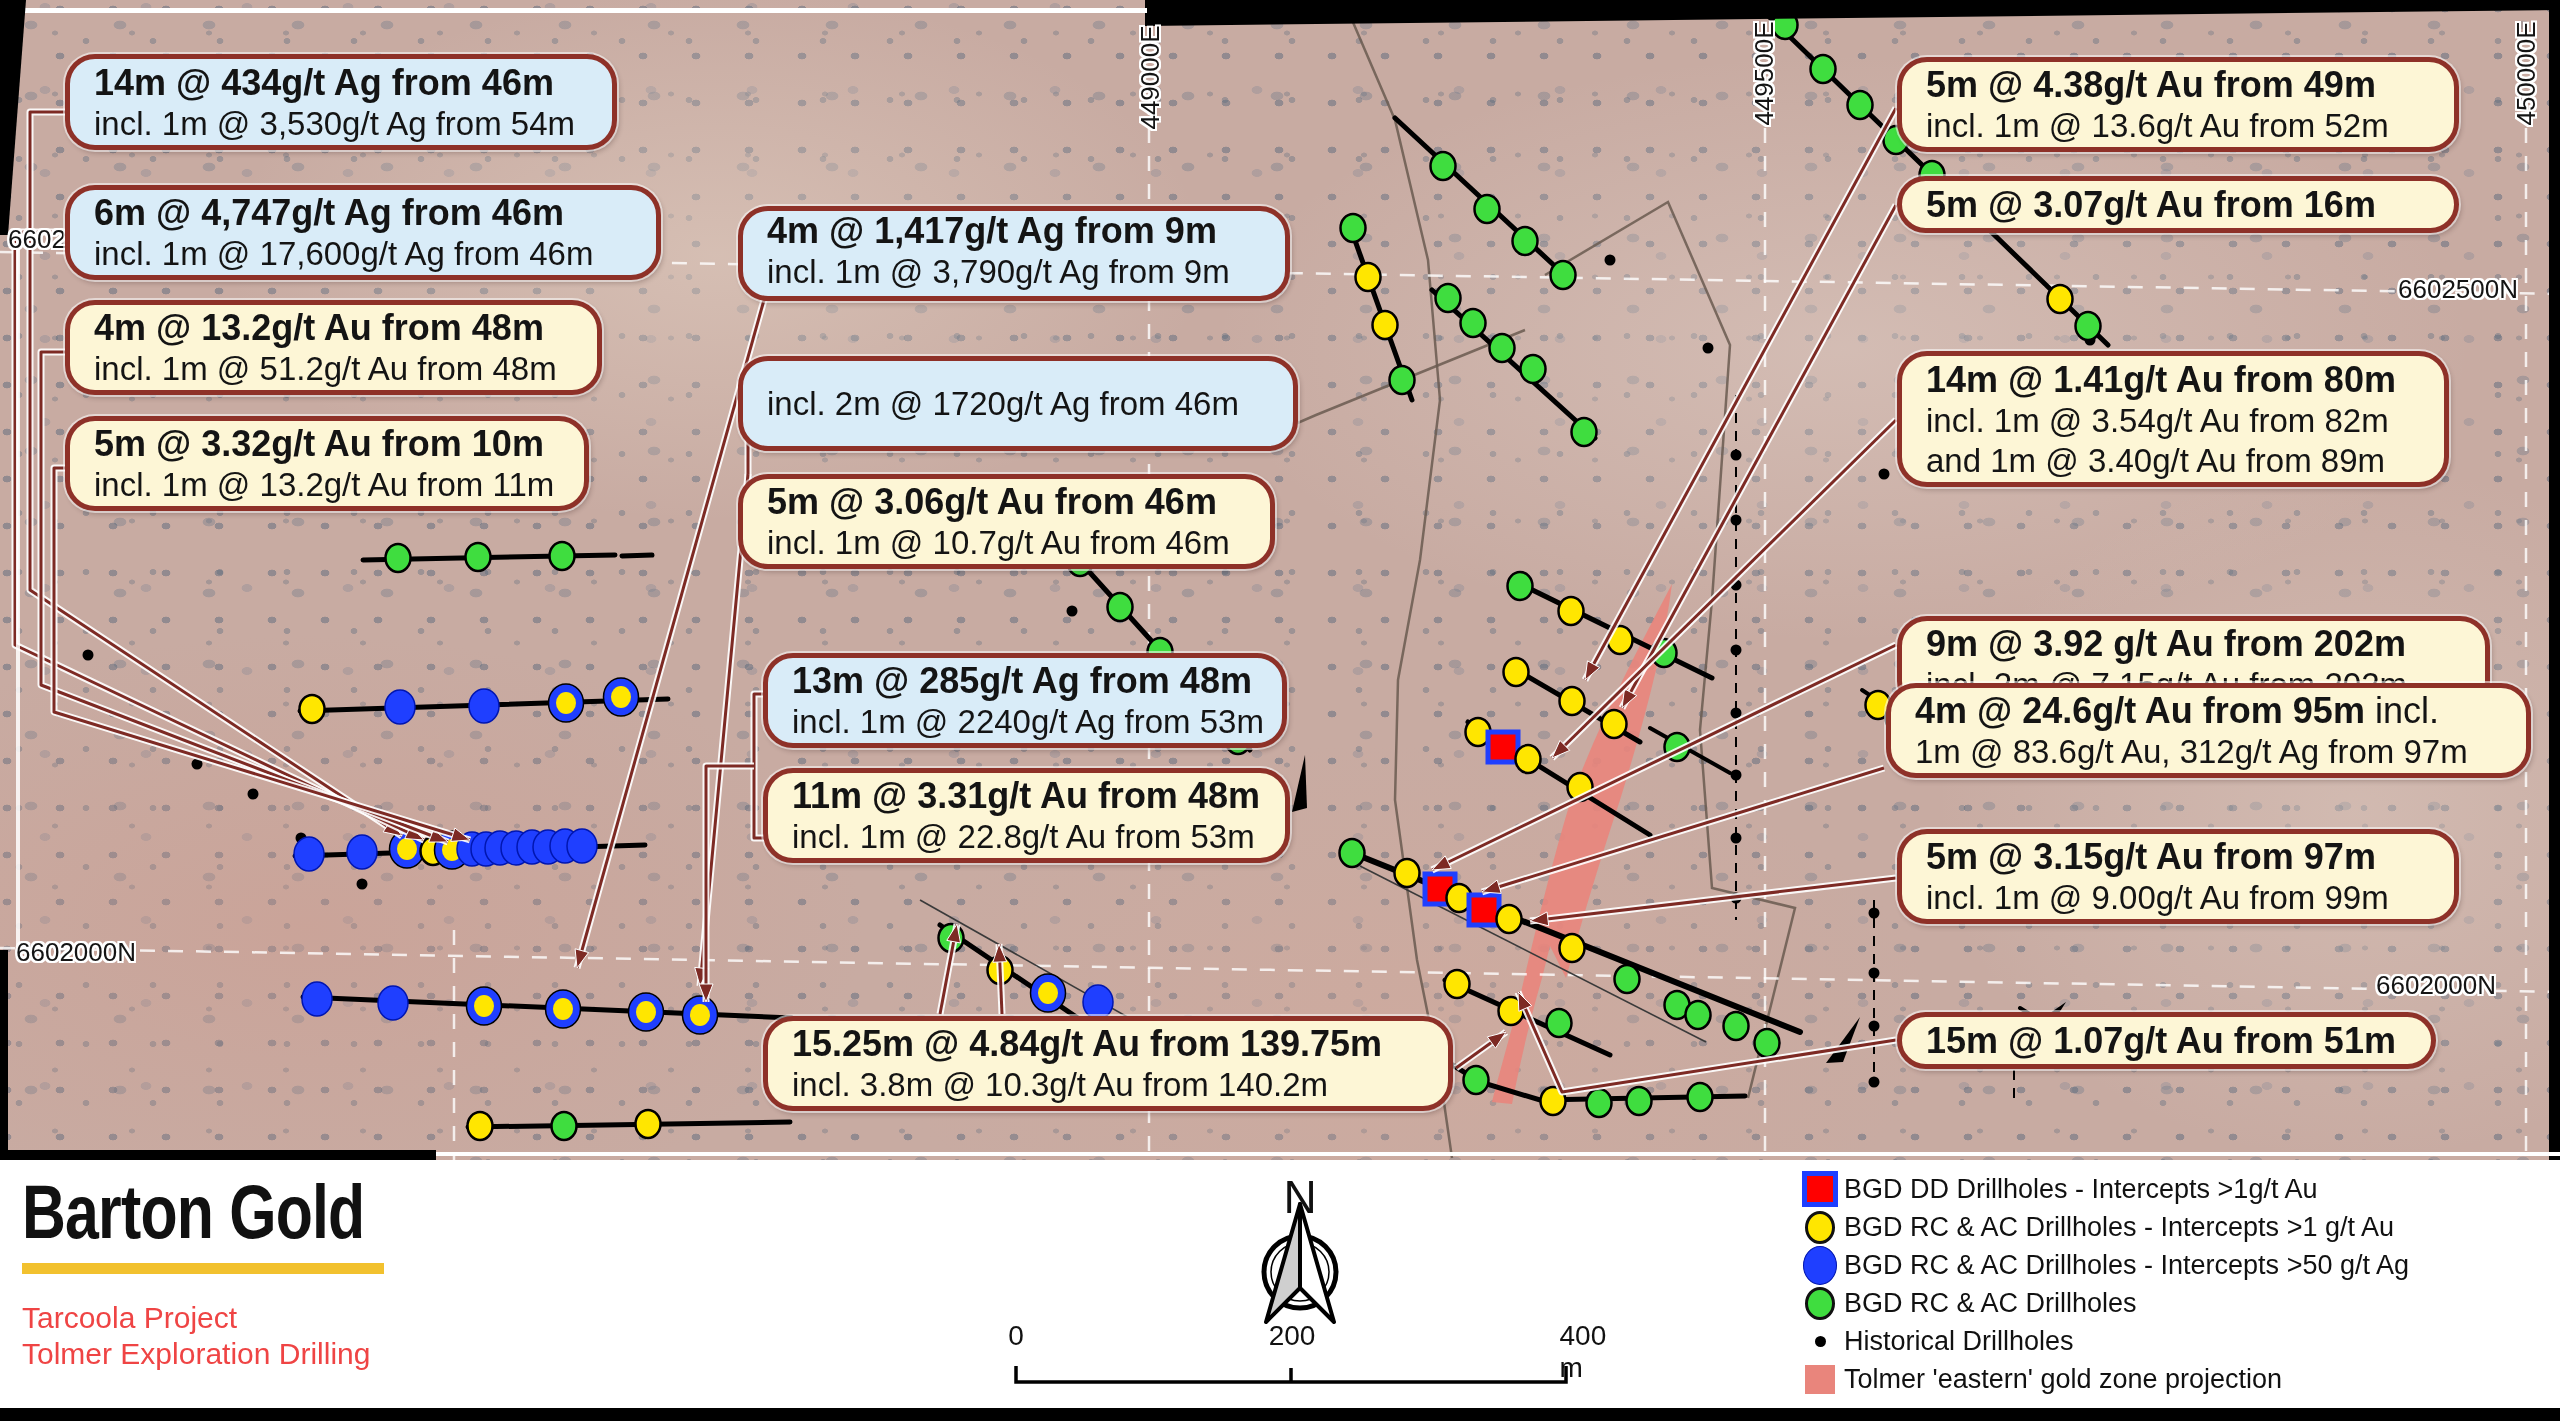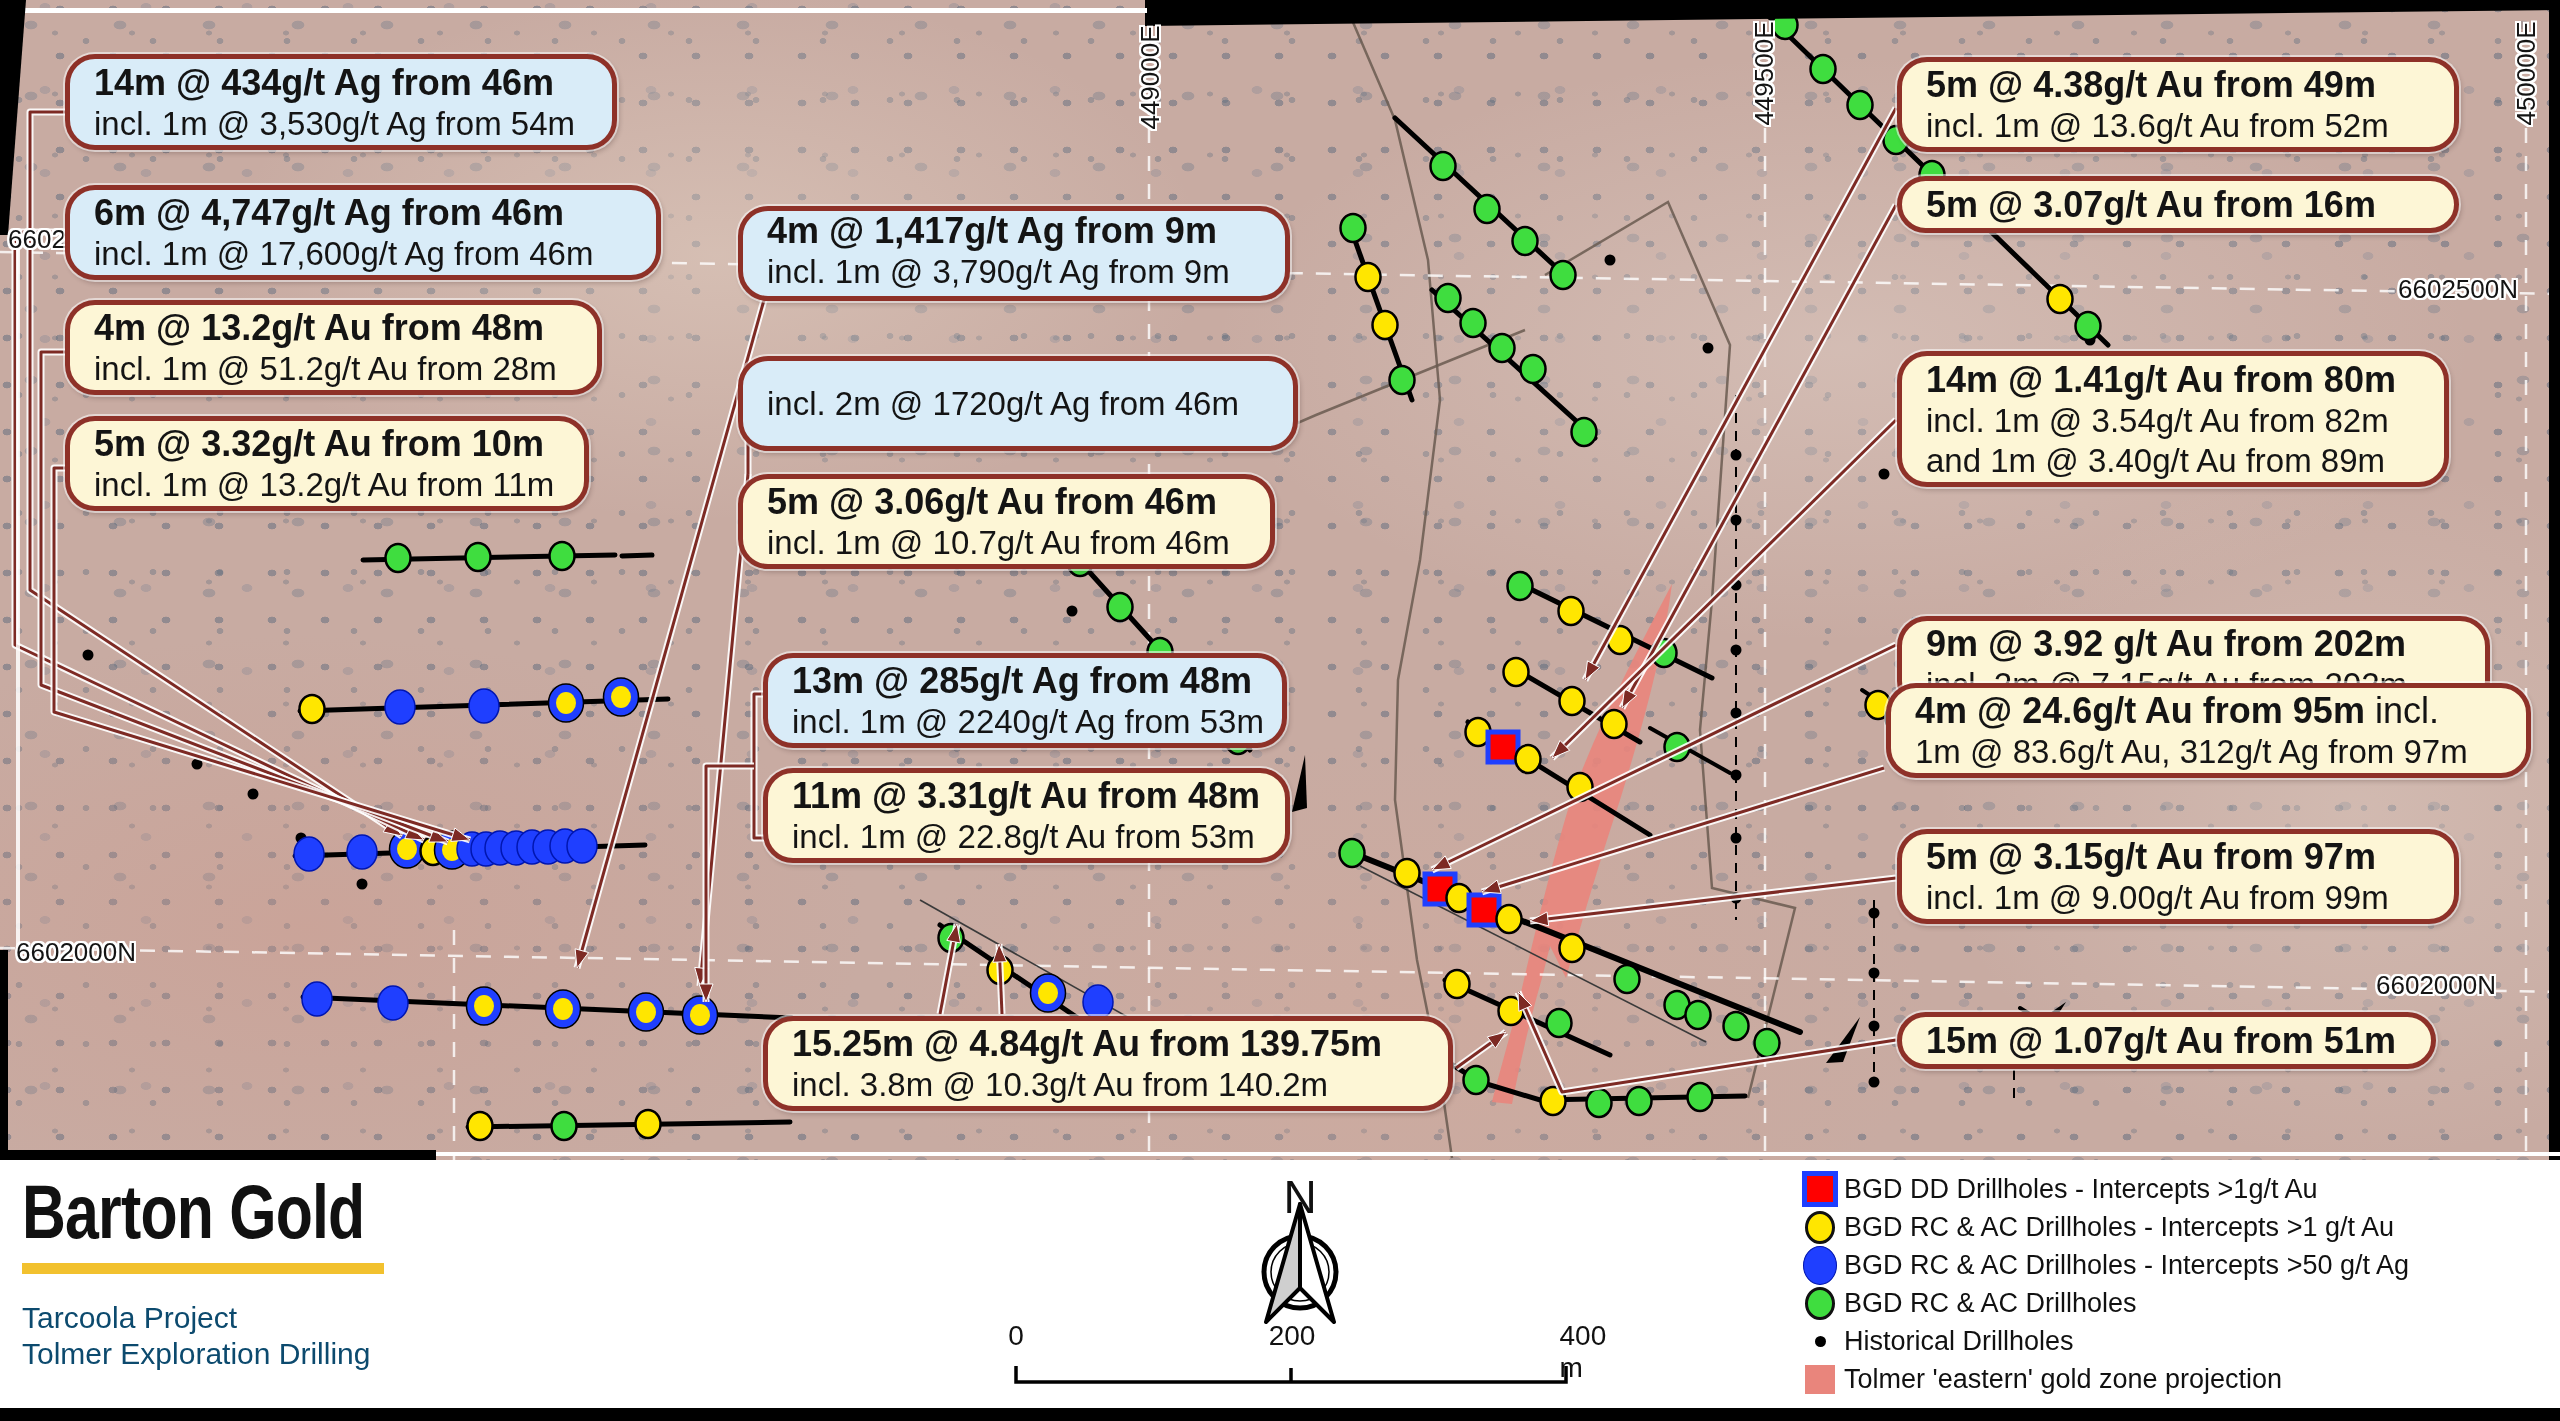--- a/index.html
+++ b/index.html
@@ -38,21 +38,21 @@
   .callout .cl1{font-size:36px;font-weight:bold;white-space:nowrap;}
   .callout .cl1 .nb{font-weight:normal;}
   .callout .cl2,.callout .cl3{font-size:33px;font-weight:normal;white-space:nowrap;}
   
   #footer{position:absolute;left:0;top:1160px;width:2560px;height:261px;background:#ffffff;}
   #footer .blackline{position:absolute;left:0;top:248px;width:2560px;height:13px;background:#000;}
   #logo{position:absolute;left:22px;top:8px;}
   #logo .word{font-size:76px;font-weight:bold;color:#111;letter-spacing:-1px;
       transform:scaleX(.80);transform-origin:left center;white-space:nowrap;}
   #logo .bar{width:362px;height:11px;background:#f2c12e;margin-top:8px;}
-  #logo .sub{font-size:30px;color:#0c4a6e;margin-top:26px;line-height:1.2;}
+  #logo .sub{font-size:30px;color:#ef4444;margin-top:26px;line-height:1.2;}
   #north{position:absolute;left:1230px;top:10px;width:140px;height:160px;}
   #north .nlab{position:absolute;left:0;top:0;width:140px;text-align:center;
       font-size:46px;color:#111;}
   #scalebar{position:absolute;left:960px;top:160px;width:700px;height:80px;}
   #scalebar .lab{position:absolute;top:0;font-size:28px;color:#111;transform:translateX(-50%);}
   #scalebar svg{position:absolute;left:0;top:36px;}
   #legend{position:absolute;left:1796px;top:10px;width:760px;}
   .lrow{display:flex;align-items:center;height:38px;}
   .lmark{width:48px;display:flex;justify-content:center;align-items:center;flex:0 0 48px;}
   .ltext{font-size:27px;color:#111;white-space:nowrap;}
@@ -315,21 +315,21 @@
         <div class="callout ag" style="left: 65px; top: 54px; width: 552px; height: 96px;">
           <div class="cl1">14m @ 434g/t Ag from 46m</div>
           <div class="cl2">incl. 1m @ 3,530g/t Ag from 54m</div>
         </div>
         <div class="callout ag" style="left: 65px; top: 185px; width: 596px; height: 95px;">
           <div class="cl1">6m @ 4,747g/t Ag from 46m</div>
           <div class="cl2">incl. 1m @ 17,600g/t Ag from 46m</div>
         </div>
         <div class="callout au" style="left: 65px; top: 300px; width: 537px; height: 95px;">
           <div class="cl1">4m @ 13.2g/t Au from 48m</div>
-          <div class="cl2">incl. 1m @ 51.2g/t Au from 28m</div>
+          <div class="cl2">incl. 1m @ 51.2g/t Au from 48m</div>
         </div>
         <div class="callout au" style="left: 65px; top: 416px; width: 524px; height: 95px;">
           <div class="cl1">5m @ 3.32g/t Au from 10m</div>
           <div class="cl2">incl. 1m @ 13.2g/t Au from 11m</div>
         </div>
         <div class="callout ag" style="left: 738px; top: 206px; width: 552px; height: 95px; justify-content: flex-end;">
           <div class="cl1">4m @ 1,417g/t Ag from 9m</div>
           <div class="cl2">incl. 1m @ 3,790g/t Ag from 9m</div>
         </div>
         <div class="callout ag" style="left: 738px; top: 356px; width: 560px; height: 95px;">

